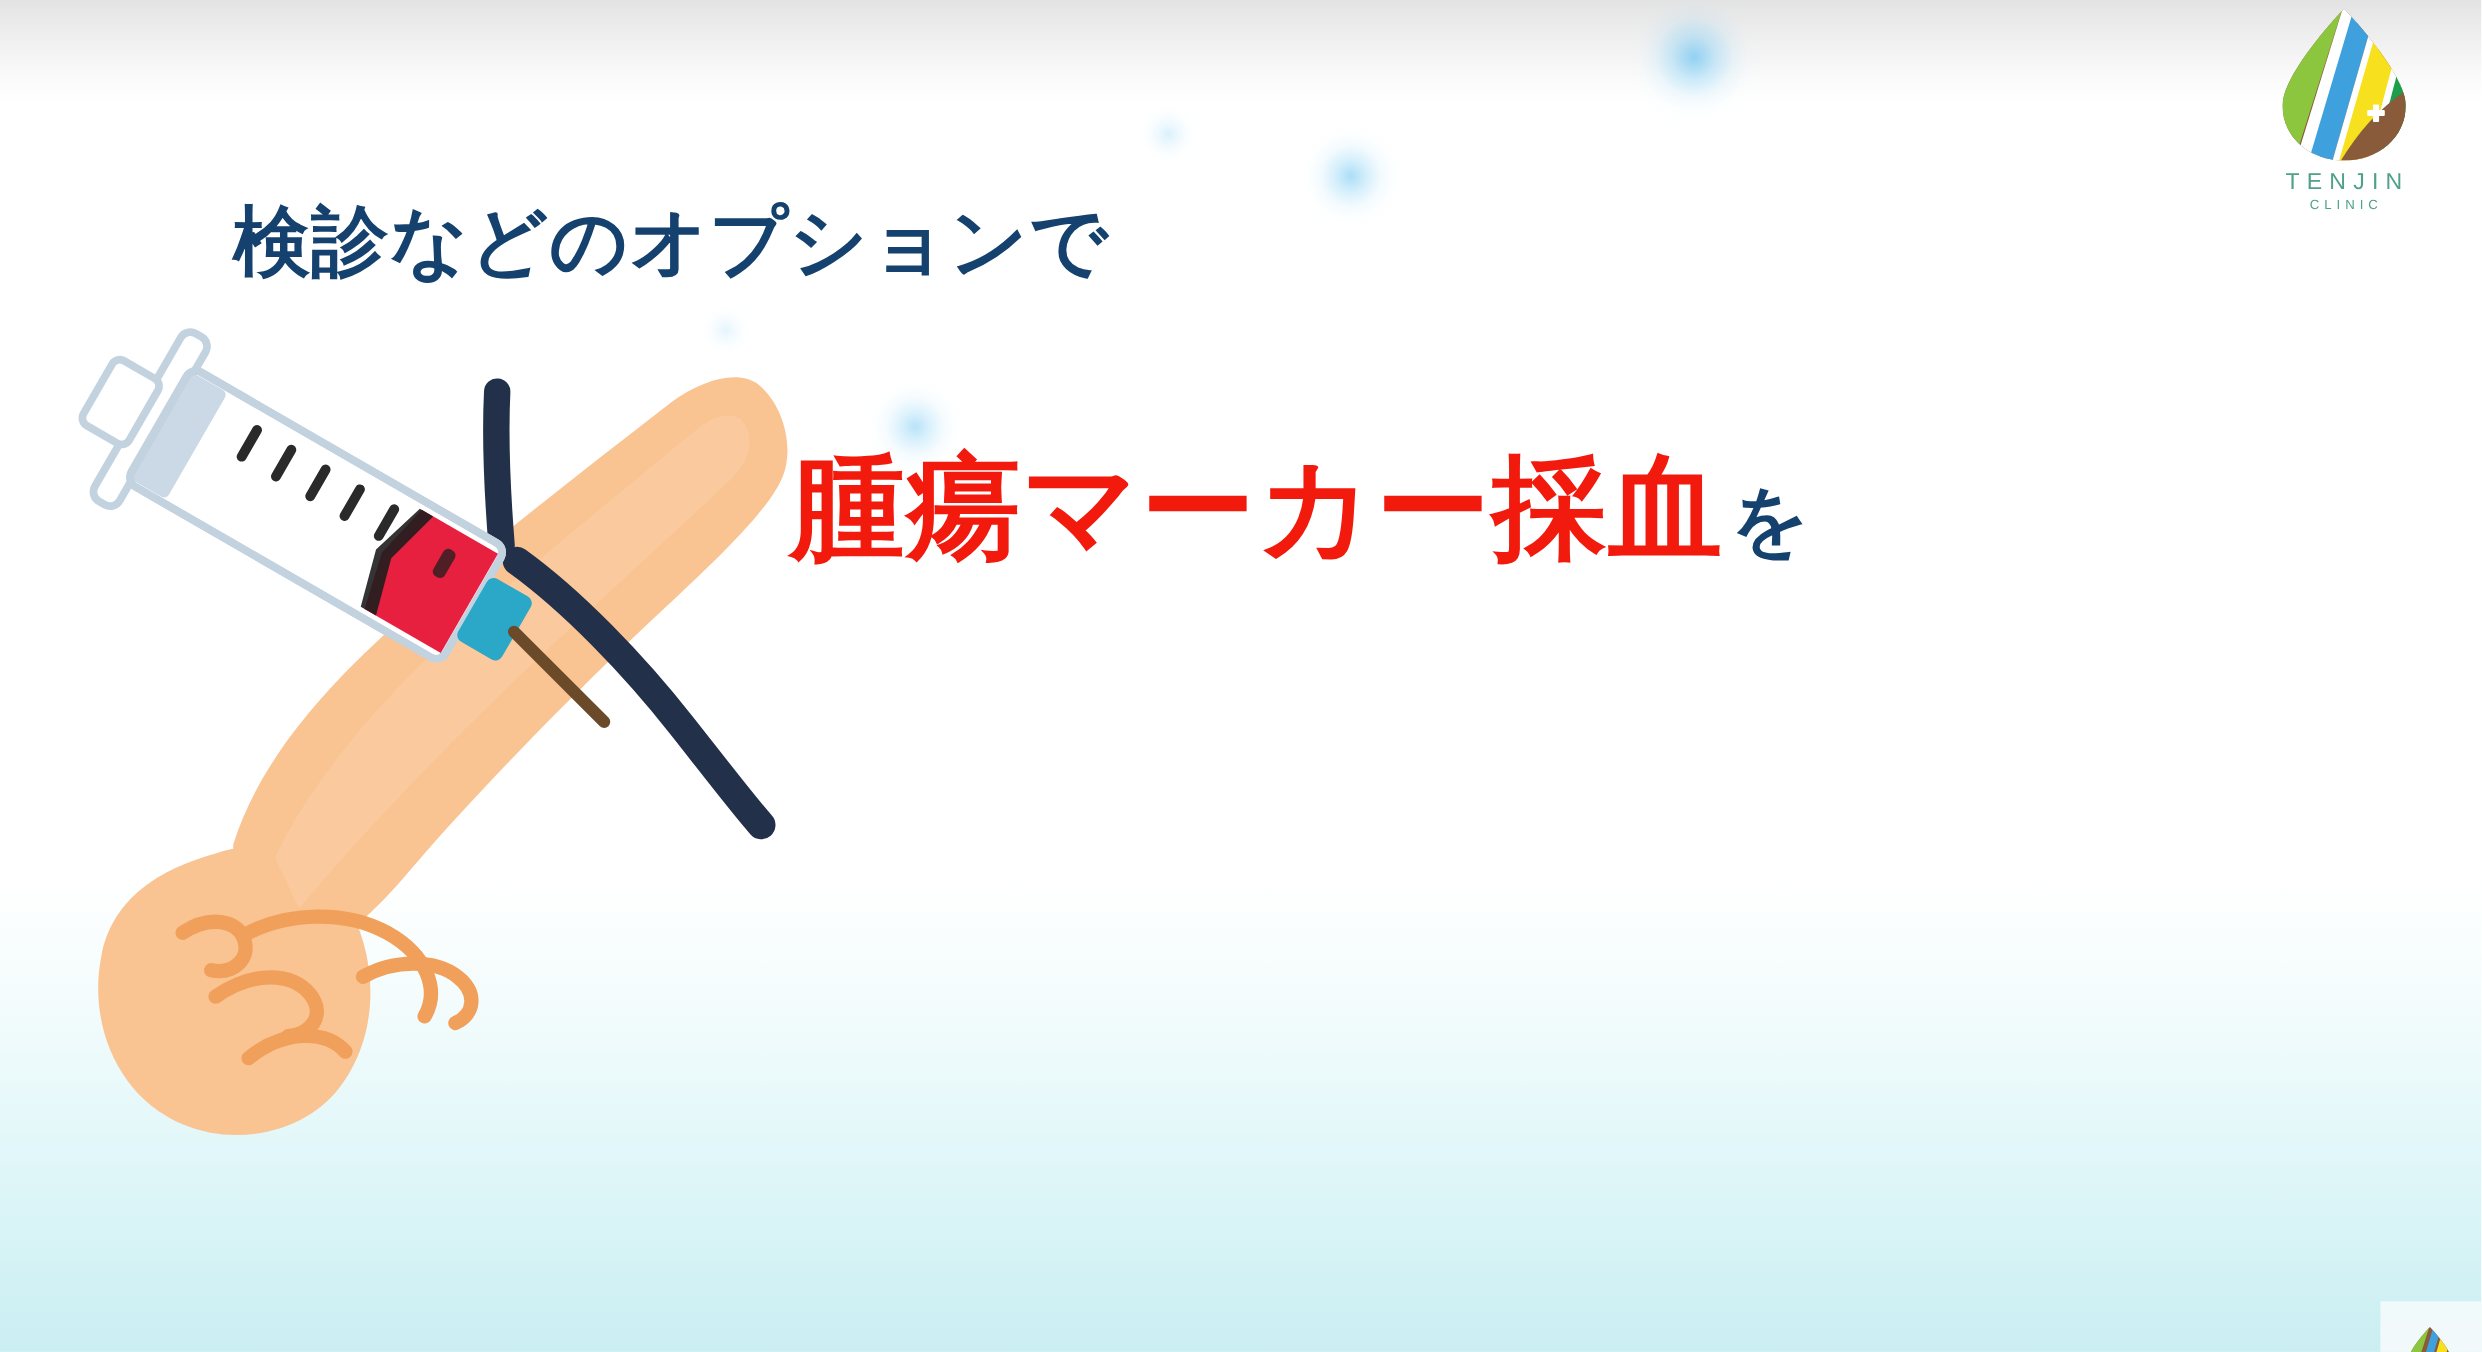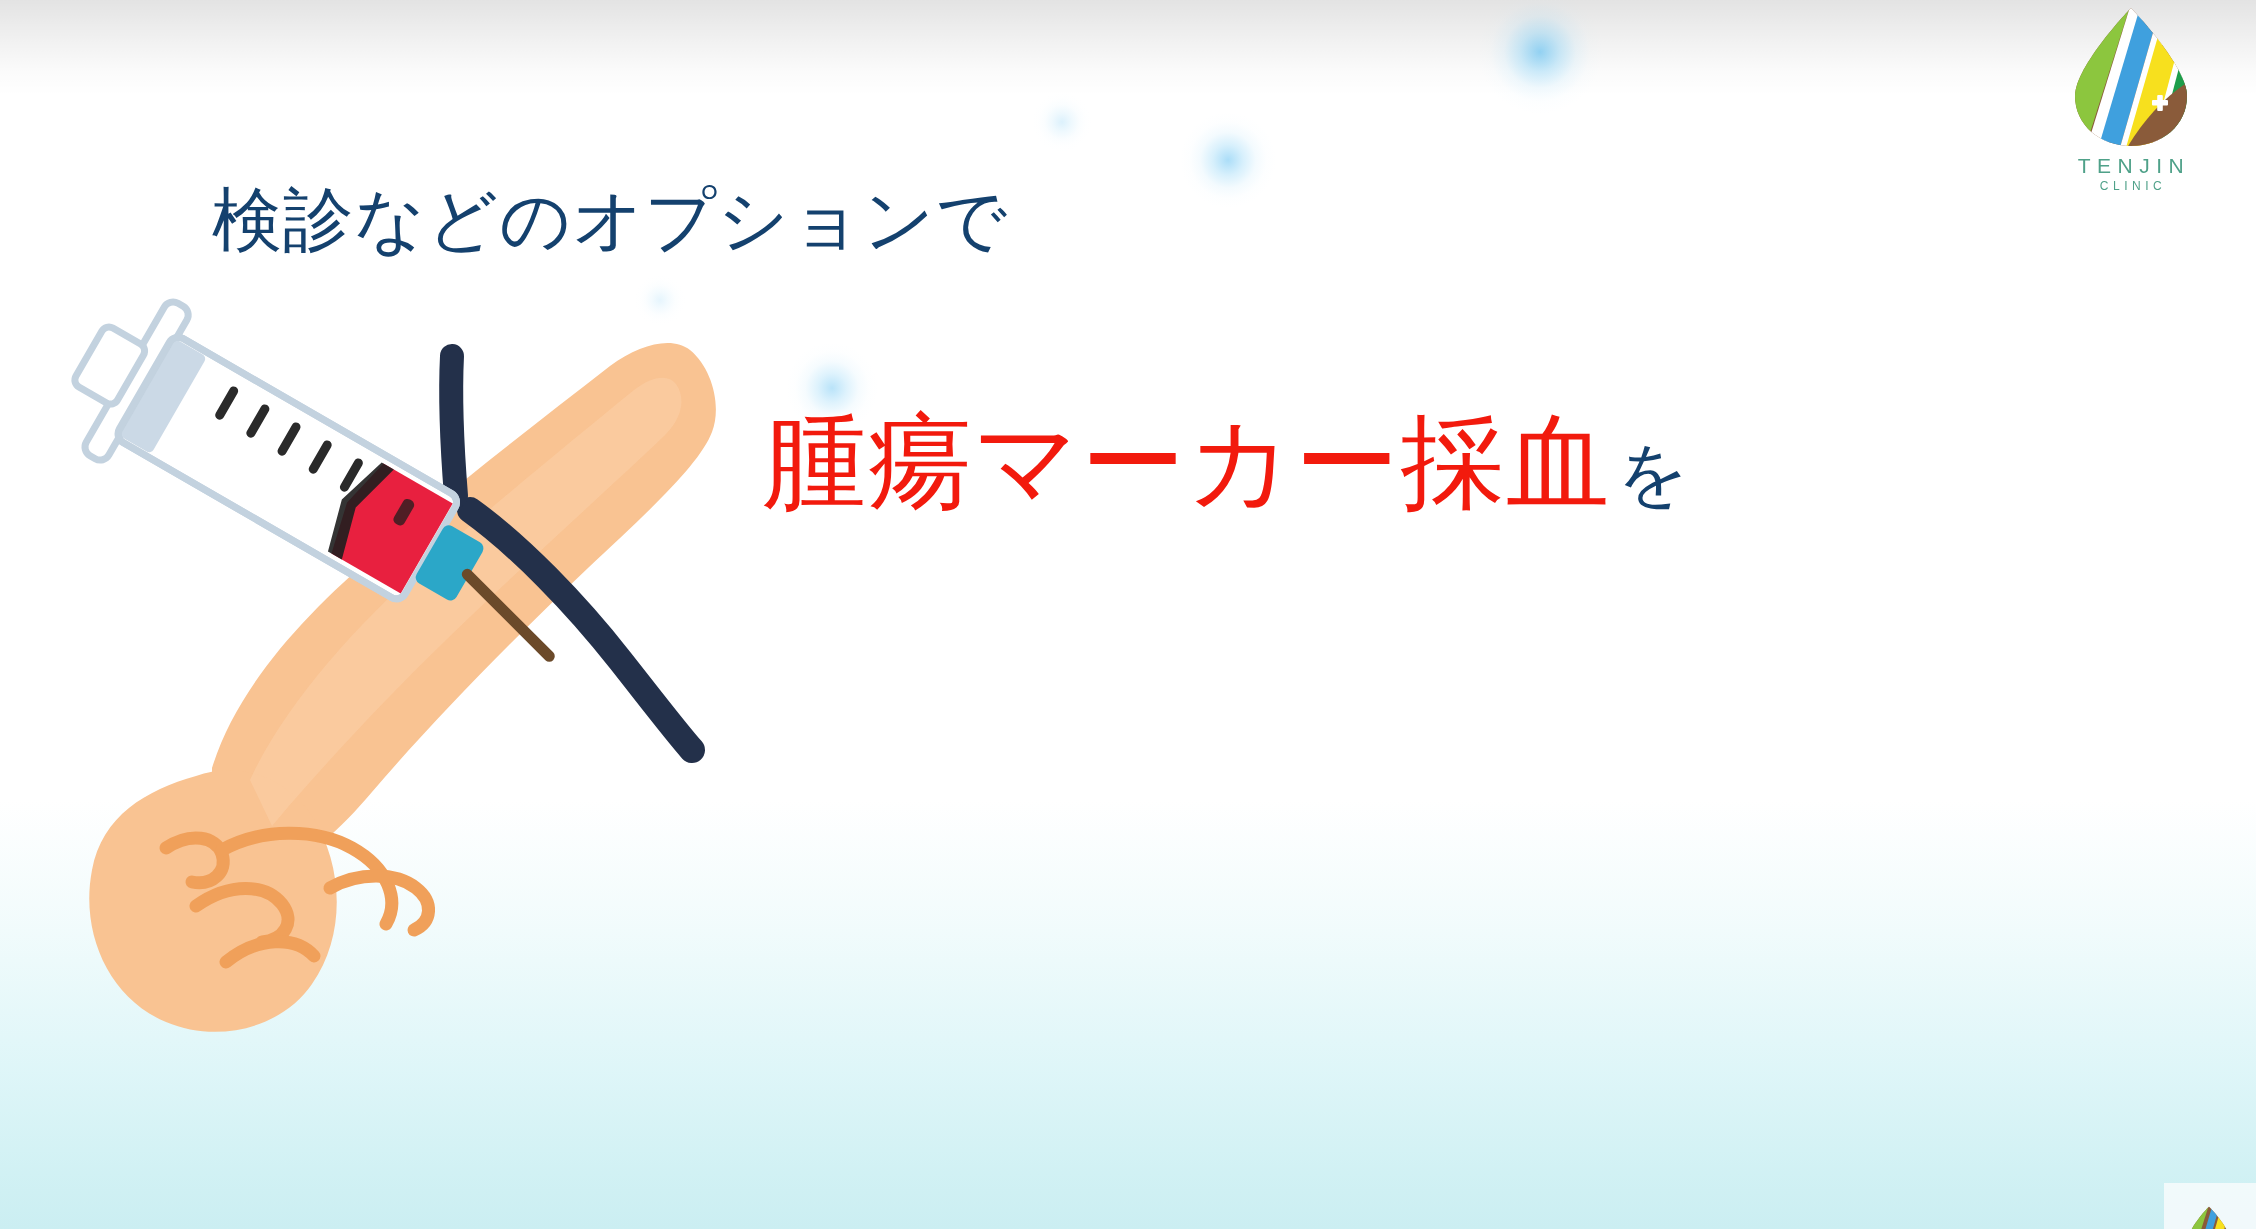--- a/index.html
+++ b/index.html
@@ -109,33 +109,33 @@
     top: 220px;
     width: 900px;
     height: 820px;
   }
 
   
   .tx {
     position: absolute;
     white-space: nowrap;
     font-family: "Liberation Sans", "DejaVu Sans", sans-serif;
-    font-weight: 400;
+    font-weight: 700;
     letter-spacing: 0.015em;
     text-align: center;
   }
   #line-kenshin {
     left: 212px;
     top: 174px;
     font-size: 70px;
     color: #14416E;
     text-shadow: 0 0 6px rgba(255,255,255,0.95), 0 0 3px rgba(255,255,255,0.9);
   }
   #line-marker {
-    left: 762px;
+    left: 718px;
     top: 410px;
     font-size: 104px;
     line-height: 1;
   }
   #line-marker .red {
     color: #F21A0D;
     text-shadow:
       0 0 9px rgba(255,255,255,0.98),
       0 0 5px rgba(255,255,255,0.95),
       2px 2px 0 rgba(255,255,255,0.55);

